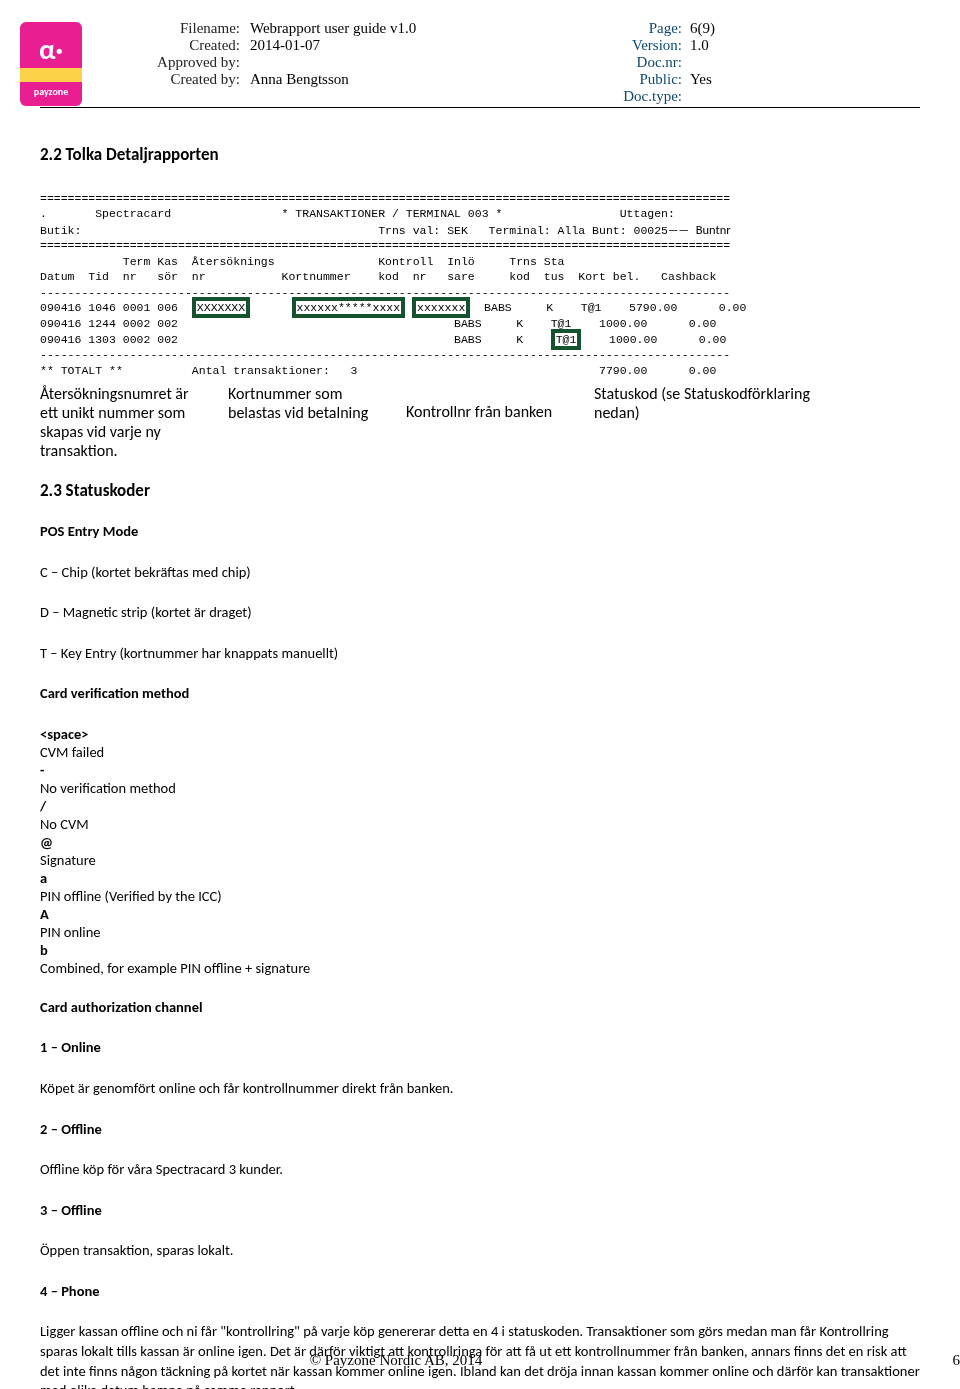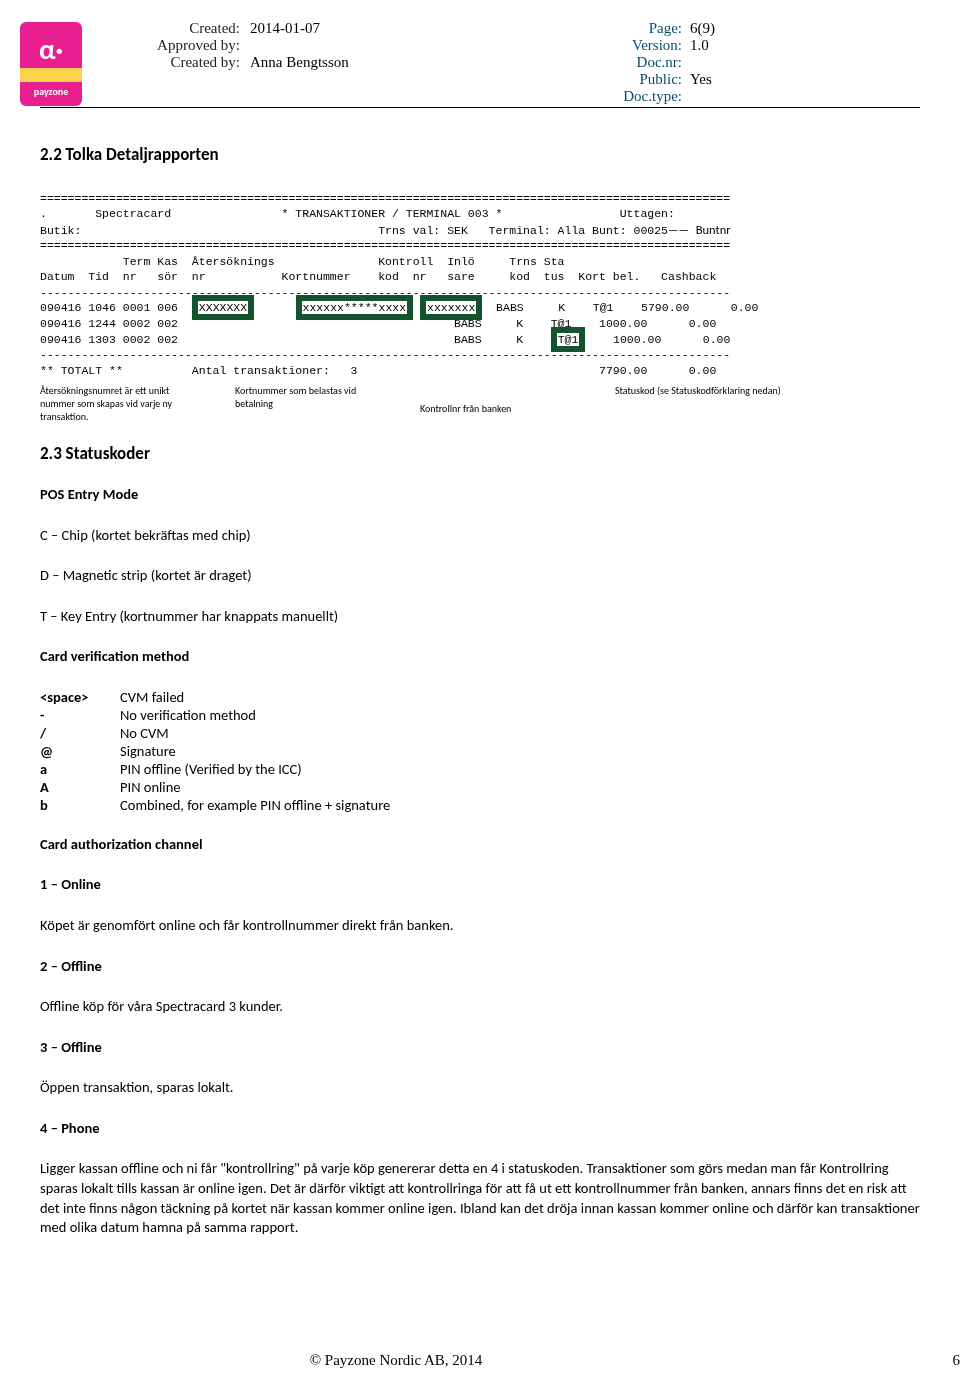--- a/index.html
+++ b/index.html
@@ -36,53 +36,57 @@
     font-size: 11.5px;
     white-space: pre;
     line-height: 1.35;
     margin: 8px 0 6px 0;
     position: relative;
   }
   .annot {
     font-family: Calibri, Arial, sans-serif;
     white-space: normal;
   }
-  .annot-row { display: flex; gap: 35px; font-size: 10px; margin-top: 4px; }
+  .annot-row { display: flex; gap: 28px; font-size: 16px; margin-top: 4px; }
   .annot-cell { flex: 1; }
   .para { margin: 21px 0; line-height: 1.35; }
   .bold { font-weight: bold; }
   .cvm-table { margin: 6px 0 14px 0; }
-  .cvm-row { display: flex; }
+  .cvm-row { display: flex; flex-direction: column; }
   .cvm-k { width: 80px; font-weight: bold; }
   .cvm-v { }
   .footer {
     position: fixed;
     bottom: 20px; left: 0; right: 0;
     width: 792px;
     text-align: center;
     font-family: "Times New Roman", serif;
     font-size: 15px;
   }
   .footer-right {
     position: fixed; bottom: 20px; width: 920px; text-align: right;
     font-family: "Times New Roman", serif; font-size: 15px;
   }
-  .redbox { border: 6px solid #14532d; padding: 0 1px; }
+  .redbox { border: 4px solid #14532d; padding: 0 1px; }
   .buntnr-label { font-family: Calibri, Arial, sans-serif; font-size: 12.5px; }
 </style>
 </head>
 <body>
 
 <div class="header-area">
   <div class="logo">
     <div class="logo-top">α·</div>
     <span>payzone</span>
   </div>
   <div class="header-flex">
     <div class="header-table">
+      <div class="header-row">
+          <div class="hl">Filename:</div>
+          <div class="hv" style="width:260px">Webrapport user guide v1.0</div>
+        </div>
       <div class="header-row">
           <div class="hl">Created:</div>
           <div class="hv" style="width:260px">2014-01-07</div>
         </div>
       <div class="header-row">
           <div class="hl">Approved by:</div>
           <div class="hv" style="width:260px"></div>
         </div>
       <div class="header-row">
           <div class="hl">Created by:</div>

